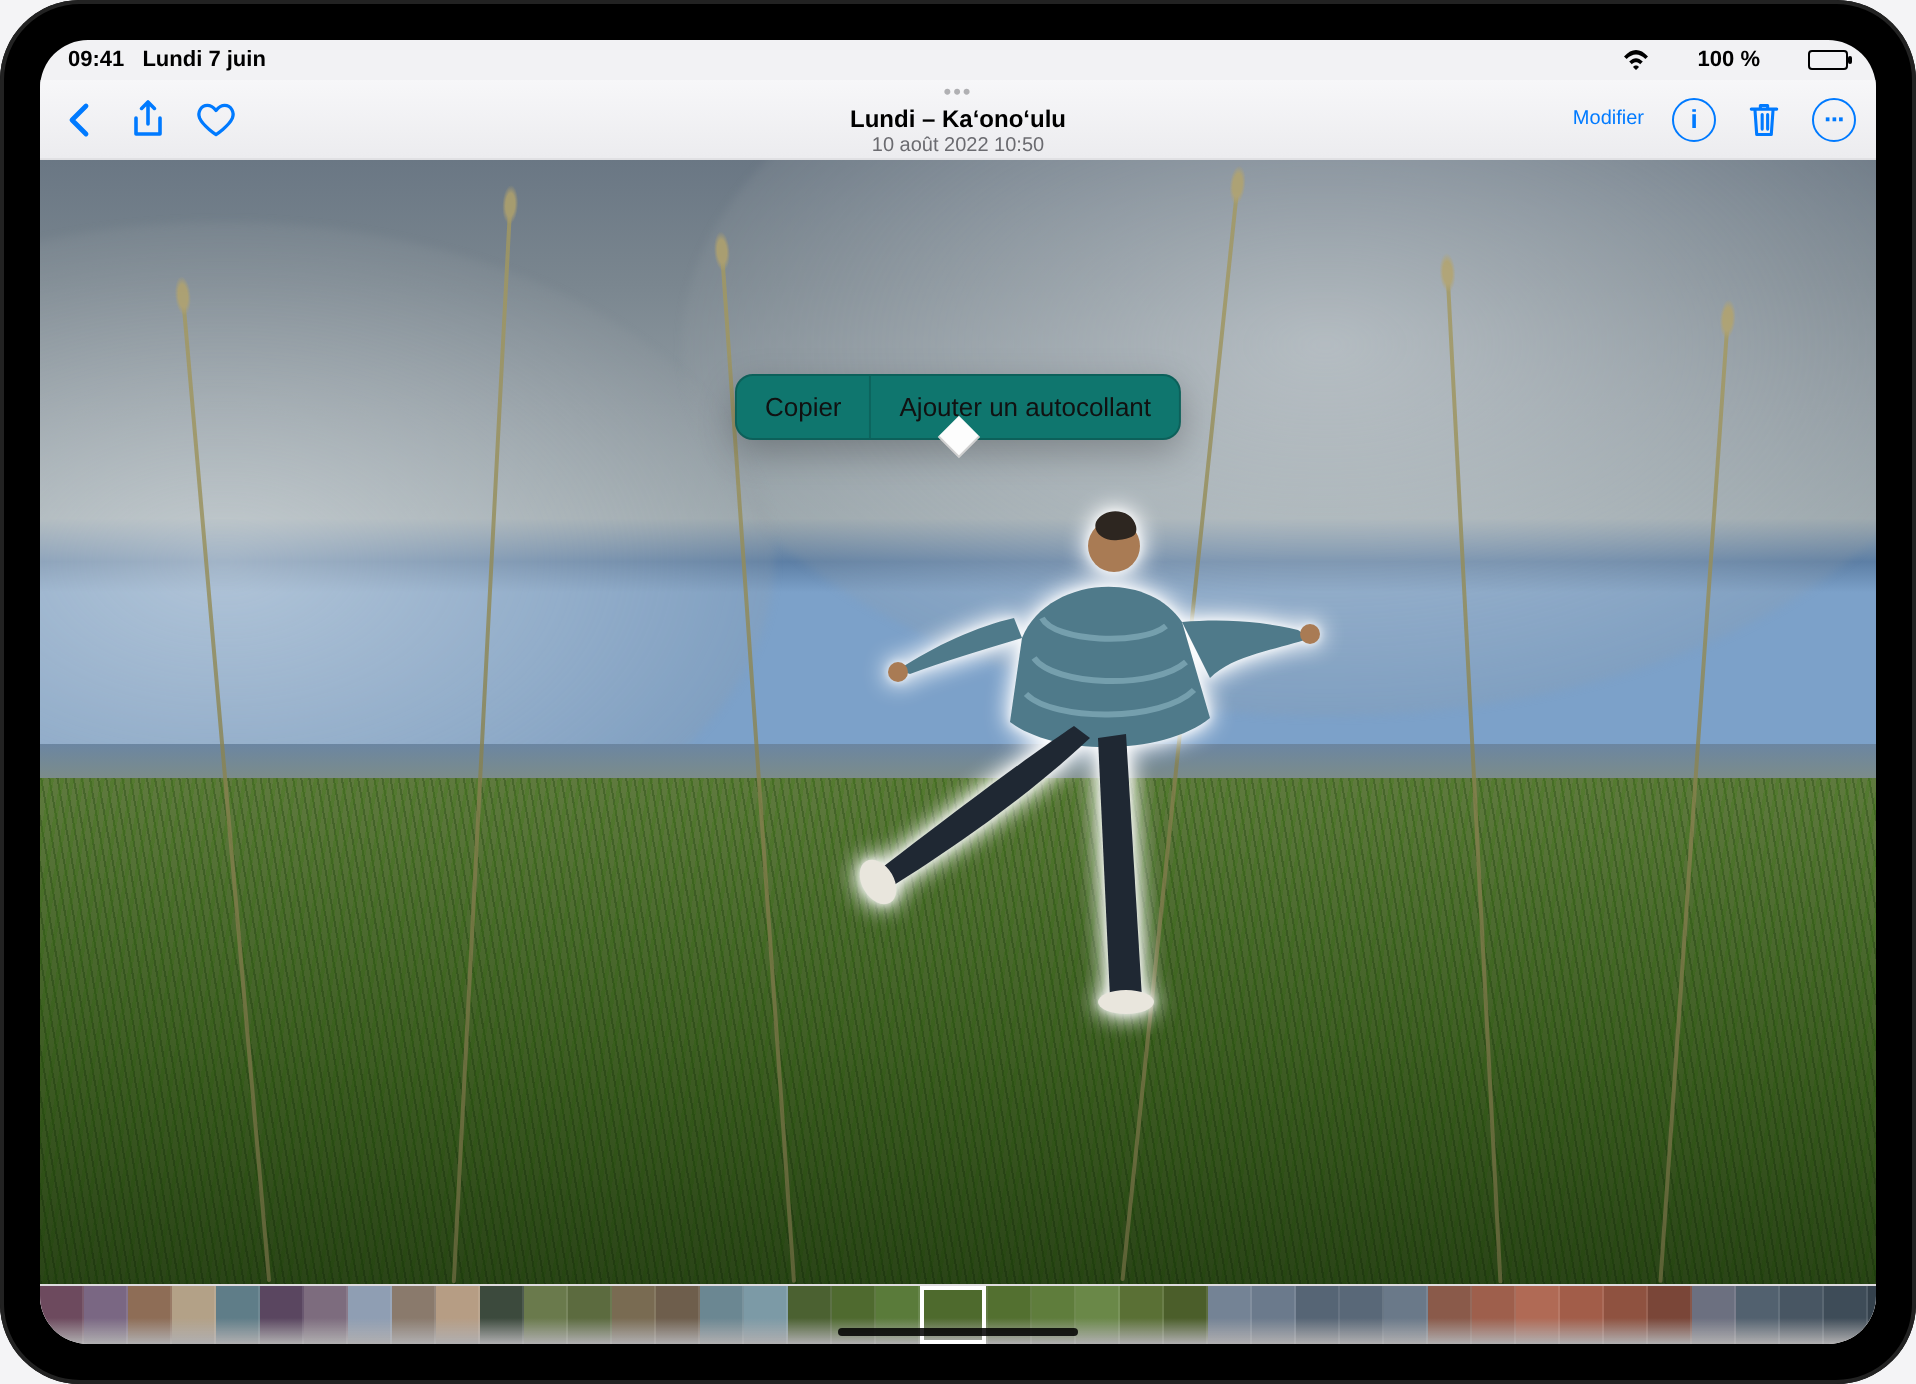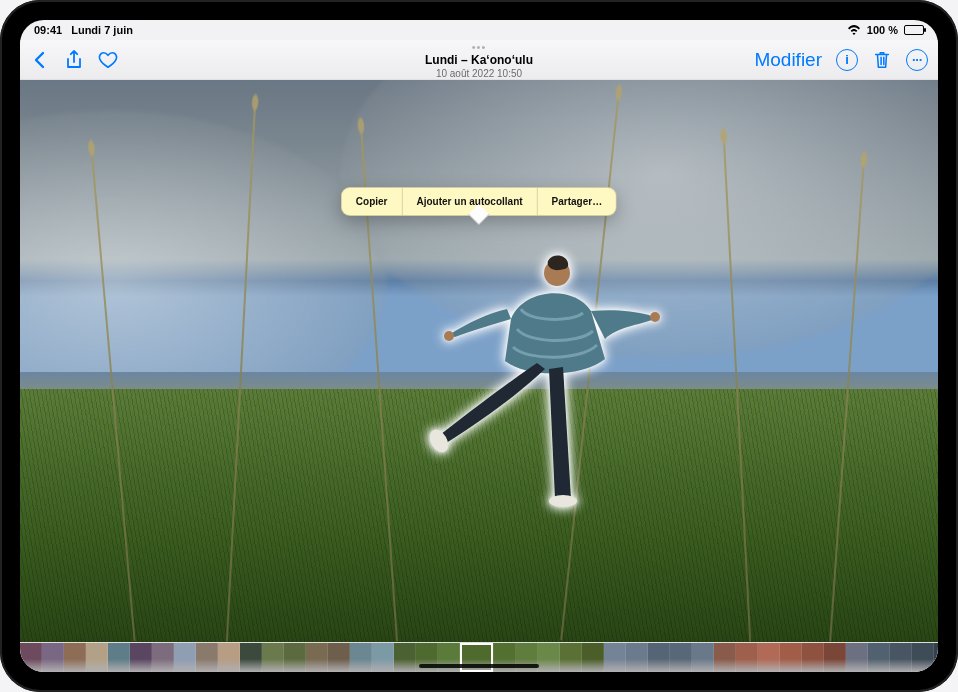--- a/index.html
+++ b/index.html
@@ -29,21 +29,21 @@
     height: 20px;
     display: flex;
     align-items: center;
     justify-content: space-between;
     padding: 0 14px;
     font-size: 11px;
     font-weight: 600;
     color: #000;
   }
   .statusbar .left span { margin-right: 6px; margin-top: 46px; }
-  .statusbar .right { display: flex; align-items: center; gap: 6px; text-align: right; }
+  .statusbar .right { display: flex; align-items: center; gap: 24px; text-align: right; }
   .wifi-icon, .battery-icon { display: inline-flex; align-items: center; }
   .battery-body { width: 20px; height: 10px; border: 1px solid #000; border-radius: 2px; position: relative; }
   .battery-body::after { content: ""; position: absolute; right: -3px; top: 2px; width: 2px; height: 4px; background: #000; border-radius: 1px; }
   .battery-fill { background: #000; height: 100%; width: 100%; border-radius: 1px; }
 
   
   .toolbar {
     height: 40px;
     display: flex;
     align-items: center;
@@ -57,21 +57,21 @@
   .toolbar .right { flex: 0 0 auto; margin-left: auto; }
   .toolbar .center {
     position: absolute; left: 50%; top: 50%; transform: translate(-50%, -50%);
     text-align: center; line-height: 1.15;
   }
   .toolbar .center .dots { color: #b0b0b3; font-size: 11px; letter-spacing: 1px; display: block; margin-bottom: 1px; }
   .toolbar .title-main { font-size: 12px; font-weight: 600; color: #000; }
   .toolbar .title-sub { font-size: 10px; color: #6b6b70; }
   .tb-btn { cursor: pointer; color: #007aff; display: inline-flex; align-items: center; justify-content: center; }
   .tb-btn svg { width: 20px; height: 20px; }
-  .tb-text { color: #007aff; font-size: 19px; font-weight: 400; cursor: pointer; margin-left: 28px; }
+  .tb-text { color: #007aff; font-size: 10px; font-weight: 400; cursor: pointer; margin-left: 28px; }
   .tb-circ { width: 22px; height: 22px; border: 1.6px solid #007aff; border-radius: 50%; display: inline-flex; align-items: center; justify-content: center; color: #007aff; font-size: 13px; font-weight: 600; }
 
   
   .viewport {
     flex: 1 1 auto;
     position: relative;
     overflow: hidden;
     background: #f2f2f4;
     display: flex;
     align-items: center;
@@ -126,27 +126,26 @@
     filter: drop-shadow(0 0 6px rgba(255,255,255,0.95)) drop-shadow(0 0 2px rgba(255,255,255,0.9));
   }
   .subject svg { width: 100%; height: 100%; overflow: visible; }
 
   
   .popover {
     position: absolute;
     left: 50%; top: 19%;
     transform: translateX(-50%);
     display: flex;
-    background: #fef9c3;
+    background: #0f766e;
     border: 1px solid rgba(0,0,0,0.18);
     border-radius: 9px;
     box-shadow: 0 6px 18px rgba(0,0,0,0.25);
-    font-size: 10px;
+    font-size: 13px;
     color: #111;
-    font-weight: bold;
   }
   .popover::after {
     content: ""; position: absolute; bottom: -7px; left: 50%; transform: translateX(-50%);
     width: 14px; height: 14px; background: #fdfdfd; border-right: 1px solid rgba(0,0,0,0.18); border-bottom: 1px solid rgba(0,0,0,0.18);
     transform: translateX(-50%) rotate(45deg);
   }
   .popover .item {
     padding: 8px 14px;
     cursor: pointer;
     white-space: nowrap;
@@ -267,21 +266,20 @@
             <ellipse cx="130" cy="252" rx="14" ry="6" fill="#e9e6dd"></ellipse>
 
             <path d="M112 120 C80 150 42 176 10 196 L4 188 C40 160 80 130 104 114 Z" fill="#1f2833"></path>
             <ellipse cx="6" cy="192" rx="8" ry="12" transform="rotate(-30 6 192)" fill="#e9e6dd"></ellipse>
           </svg>
         </div>
 
         <div class="popover">
           <div class="item">Copier</div>
           <div class="item">Ajouter un autocollant</div>
-          <div class="item">Partager…</div>
         </div>
       </div>
     </div>
 
     <div class="thumbstrip" id="thumbstrip">
         <div class="thumb" style="background: linear-gradient(rgb(109, 74, 94) 0%, rgb(109, 74, 94) 55%, rgba(0, 0, 0, 0.25) 100%);"></div>
         <div class="thumb" style="background: linear-gradient(rgb(122, 103, 131) 0%, rgb(122, 103, 131) 55%, rgba(0, 0, 0, 0.25) 100%);"></div>
         <div class="thumb" style="background: linear-gradient(rgb(142, 109, 86) 0%, rgb(142, 109, 86) 55%, rgba(0, 0, 0, 0.25) 100%);"></div>
         <div class="thumb" style="background: linear-gradient(rgb(179, 161, 135) 0%, rgb(179, 161, 135) 55%, rgba(0, 0, 0, 0.25) 100%);"></div>
         <div class="thumb" style="background: linear-gradient(rgb(95, 125, 136) 0%, rgb(95, 125, 136) 55%, rgba(0, 0, 0, 0.25) 100%);"></div>

